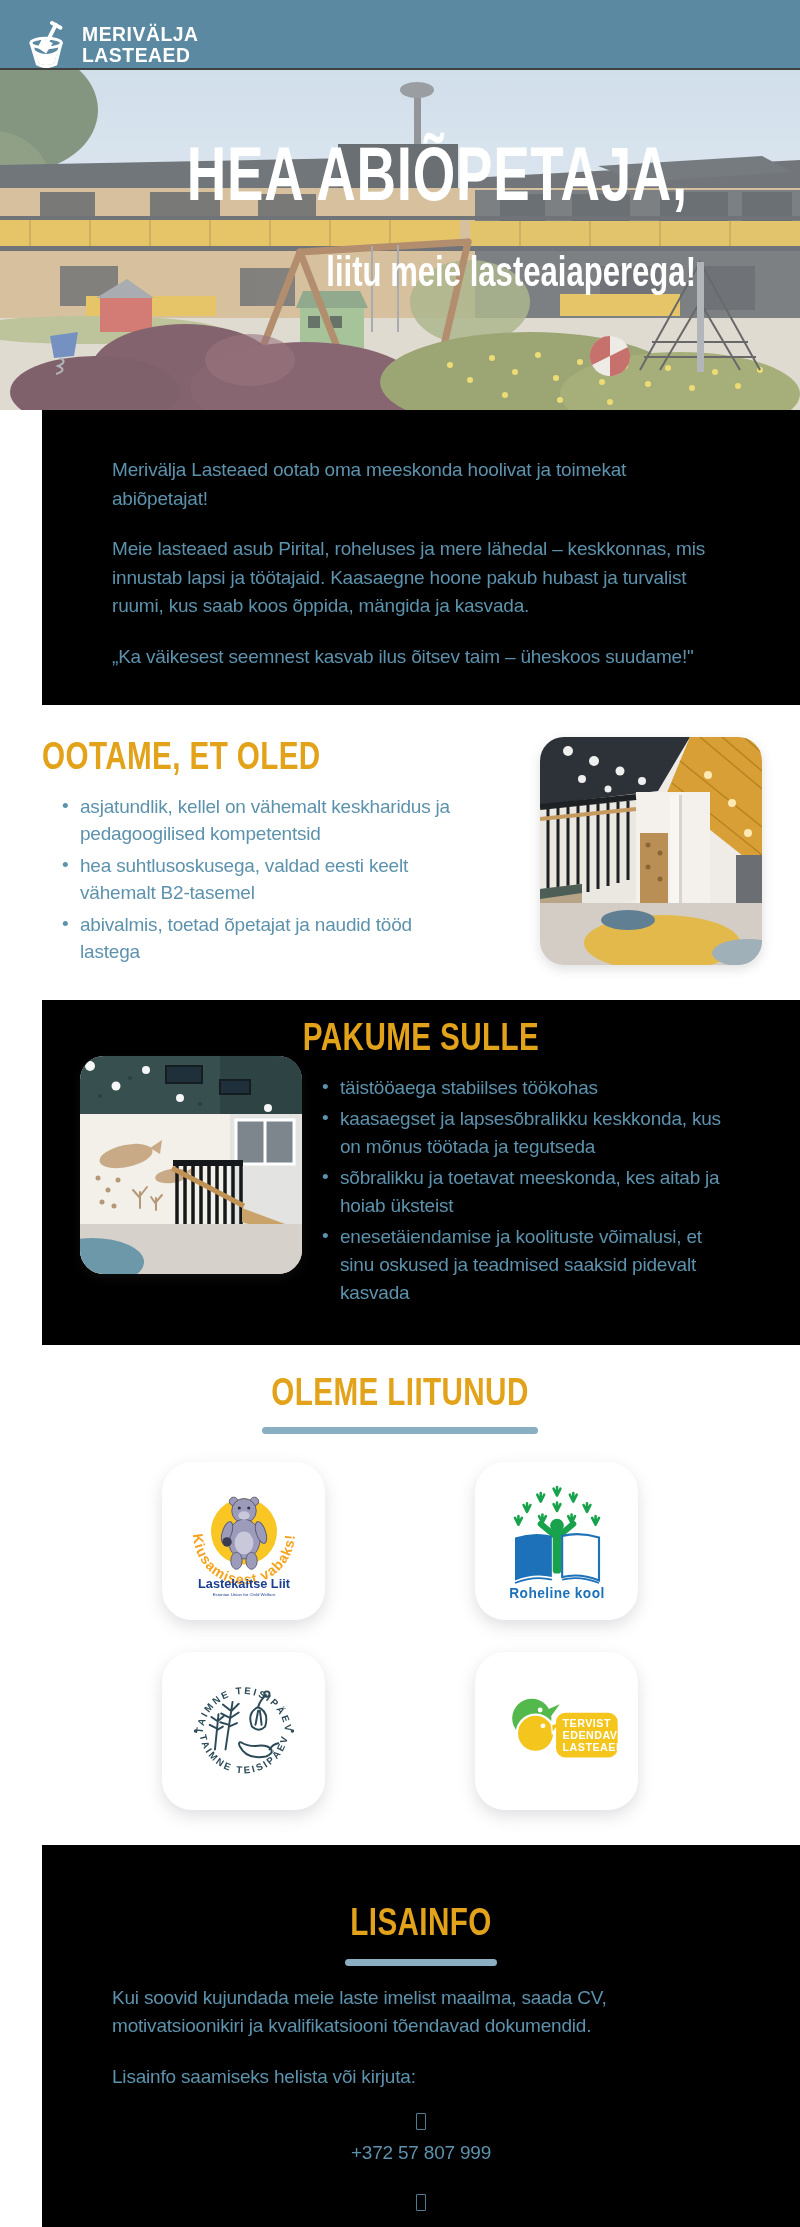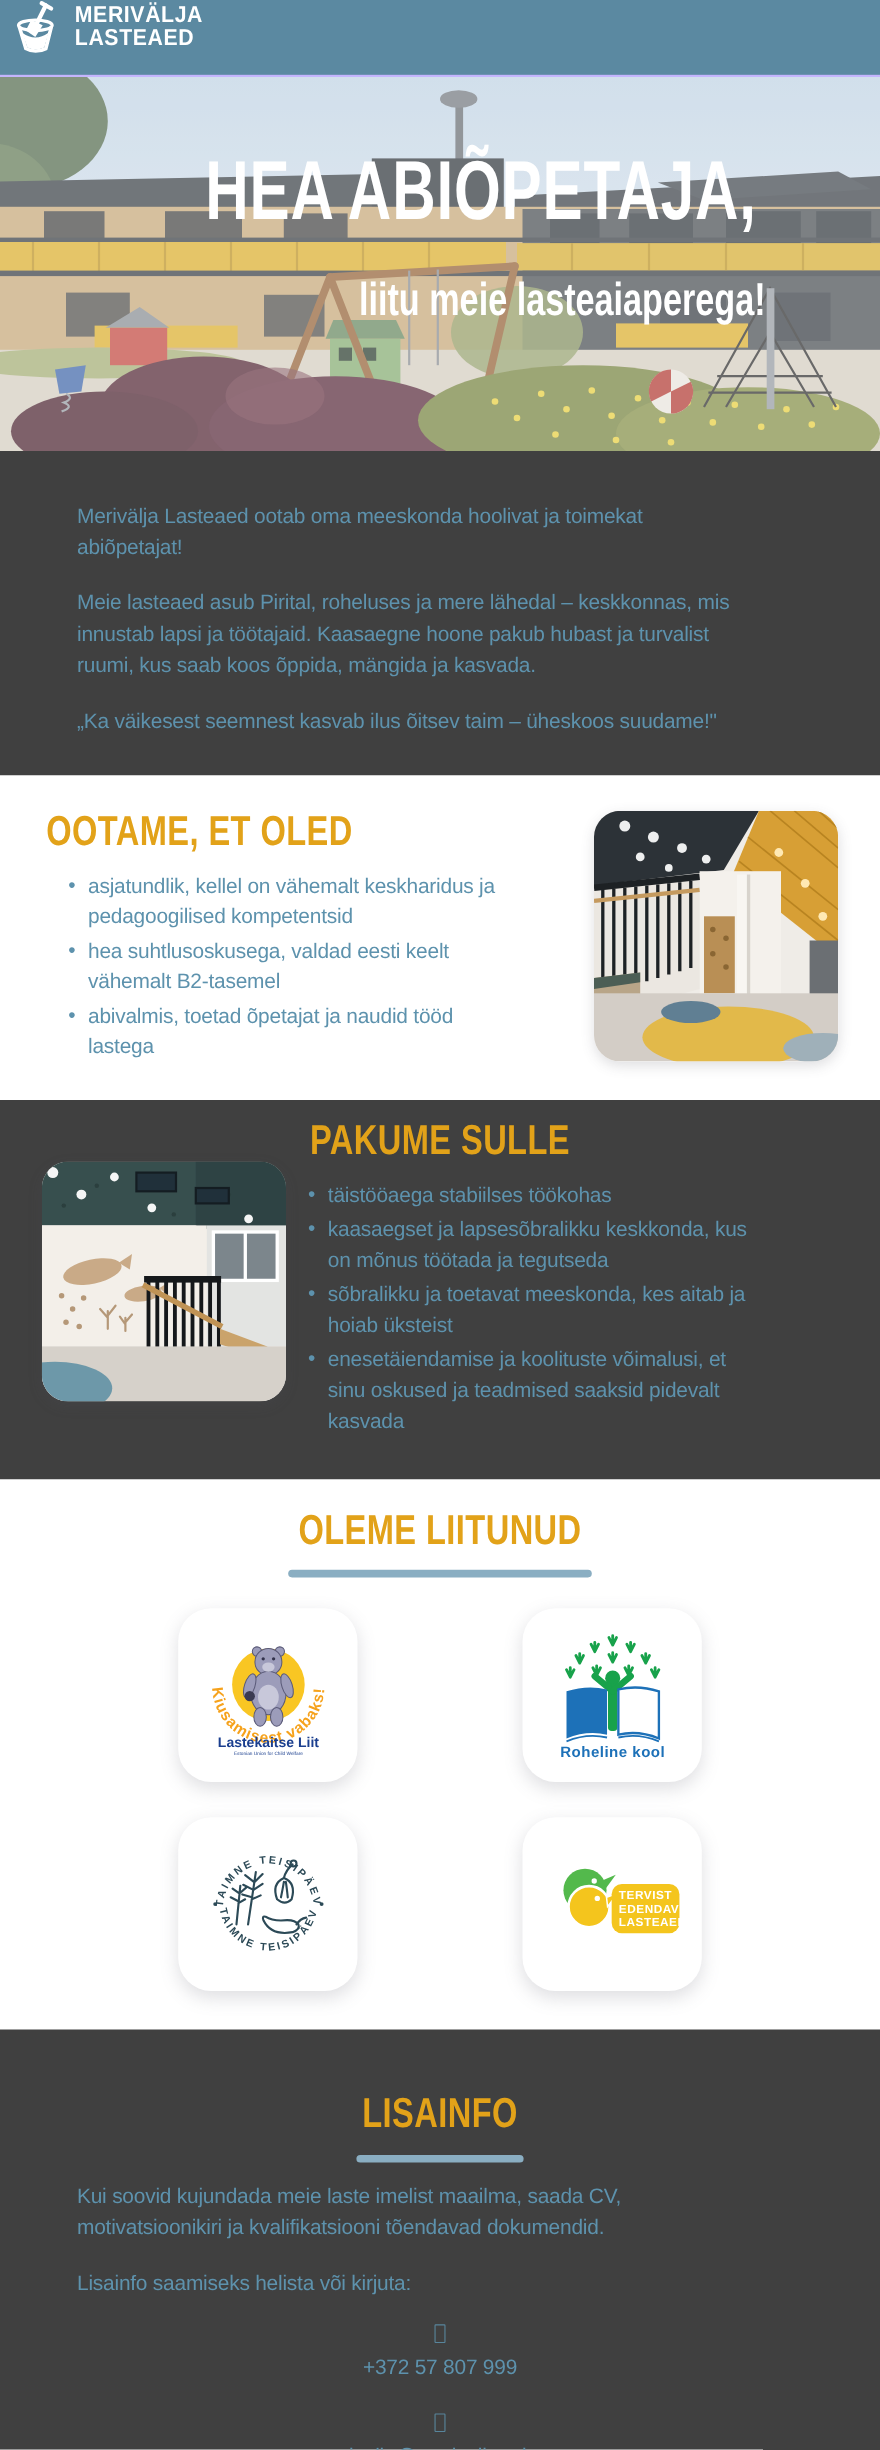--- a/index.html
+++ b/index.html
@@ -1,38 +1,38 @@
 <!DOCTYPE html>
 <html><head>
 <meta charset="utf-8">
 <style>
   * { margin:0; padding:0; box-sizing:border-box; }
   html,body { width:800px; }
   body { font-family:"Liberation Sans", sans-serif; background:#ffffff; }
 
   
-  .topbar { height:70px; background:#5b89a1; border-bottom:2px solid #c4b5fd;
-            display:flex; align-items:flex-start; padding-left:12px; }
+  .topbar { height:70px; background:#5b89a1; border-bottom:2px solid #404040;
+            display:flex; align-items:flex-end; padding-left:26px; }
   .brand { display:flex; align-items:center; gap:10px; }
   .brand svg { width:46px; height:48px; display:block; }
   .brand-text { color:#fff; font-weight:bold; font-size:21px; line-height:1.02;
                 letter-spacing:.6px; transform:scaleX(.92); transform-origin:0 50%; }
   .brand-text span { display:block; }
 
   
   .hero { position:relative; height:340px; overflow:hidden; }
   .hero > svg { position:absolute; inset:0; width:100%; height:100%; display:block; }
   .hero-text { position:absolute; inset:0; text-align:right; color:#fff; }
   .hero-title { margin-top:66px; font-size:76px; font-weight:bold; line-height:1;
                 letter-spacing:1px; transform:scaleX(.72); transform-origin:50% 50%; }
   .hero-sub { margin-top:36px; font-size:42px; font-weight:bold;
               transform:scaleX(.74); transform-origin:50% 50%; }
 
   
-  .gray { background:#404040; }
+  .gray { background:#000000;margin-left:42px; }
   .white { background:#ffffff; }
   .blue-text { color:#5d92ad; }
   h2.sec-title { color:#e2a219; font-size:38px; font-weight:bold; line-height:1.15;
                  letter-spacing:.5px; transform:scaleX(.78); }
   .centered { text-align:center; }
   h2.centered-title { transform-origin:50% 50%; }
   h2.left-title { transform-origin:0 50%; }
   .prelined { white-space:pre-line; }
   .divider { height:7px; background:#8aaec2; border-radius:4px; margin:0 auto; }
 

